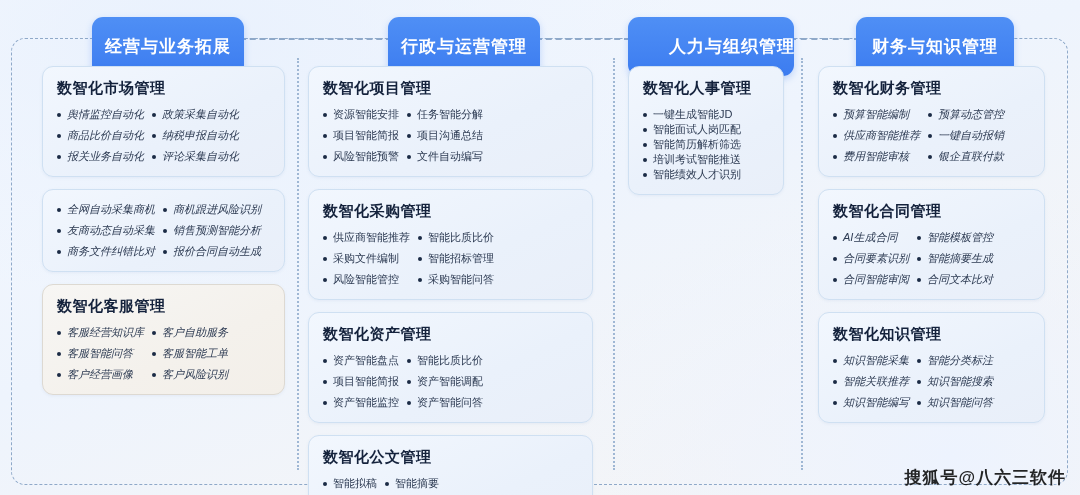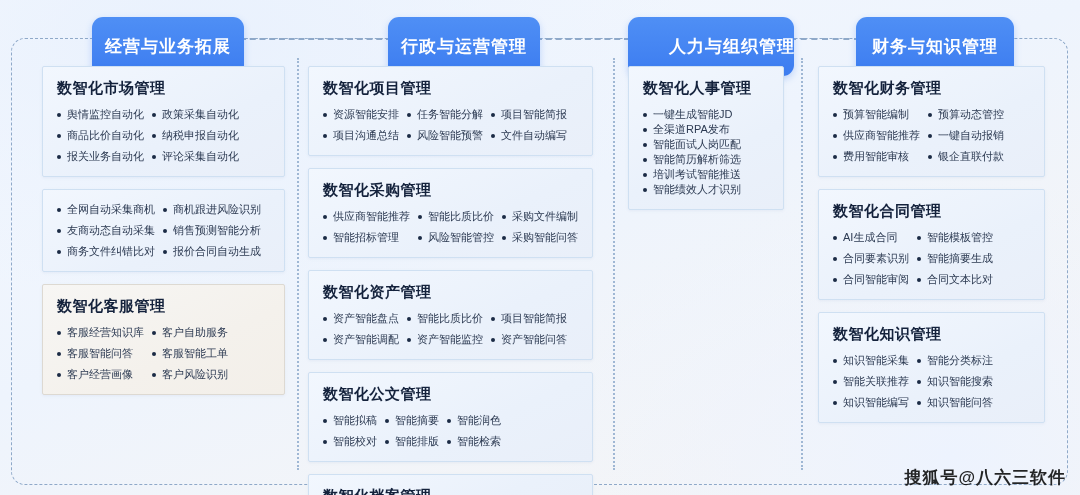--- a/index.html
+++ b/index.html
@@ -74,21 +74,21 @@
   .col { position: absolute; top: 66px; }
   .col-0 { left: 42px;  width: 243px; }
   .col-1 { left: 308px; width: 285px; }
   .col-2 { left: 628px; width: 156px; }
   .col-3 { left: 818px; width: 227px; }
 
   
   .card {
     background: linear-gradient(155deg, #f2f7fe 0%, #eaf1fb 60%, #e9eff9 100%);
     border: 1px solid #cfe0f2;
-    border-radius: 2px;
+    border-radius: 11px;
     padding: 12px 12px 12px 14px;
     margin-bottom: 12px;
     box-shadow: 0 1px 3px rgba(120,150,190,0.10);
   }
   .card.warm {
     background: linear-gradient(155deg, #f7f6f4 0%, #f4f1ec 60%, #f3efe9 100%);
     border-color: #ddd9d2;
   }
   .card-title {
     font-size: 15px;
@@ -97,22 +97,22 @@
     letter-spacing: .5px;
     margin-bottom: 9px;
     white-space: nowrap;
   }
   .items {
     display: grid;
     column-gap: 8px;
     row-gap: 6px;
   }
   .items.c1 { grid-template-columns: 1fr; row-gap: 0; }
-  .items.c2 { grid-template-columns: 1fr 1fr; }
-  .items.c3 { grid-template-columns: 1fr 1fr 1fr; }
+  .items.c2 { grid-template-columns: 1fr 1fr; font-style: italic; }
+  .items.c3 { grid-template-columns: 1fr 1fr; }
   .item {
     display: flex;
     align-items: center;
     font-size: 11px;
     color: #2c3a52;
     white-space: nowrap;
   }
   .item .dot {
     width: 4px; height: 4px;
     border-radius: 50%;
@@ -364,24 +364,20 @@
 <div class="col col-2">
     <div class="card">
       <div class="card-title">数智化人事管理</div>
       <div class="items c1">
         <div class="item">
           <span class="dot"></span>
           <span>一键生成智能JD</span>
         </div>
         <div class="item">
           <span class="dot"></span>
-          <span>全渠道RPA发布</span>
-        </div>
-        <div class="item">
-          <span class="dot"></span>
           <span>智能面试人岗匹配</span>
         </div>
         <div class="item">
           <span class="dot"></span>
           <span>智能简历解析筛选</span>
         </div>
         <div class="item">
           <span class="dot"></span>
           <span>培训考试智能推送</span>
         </div>

